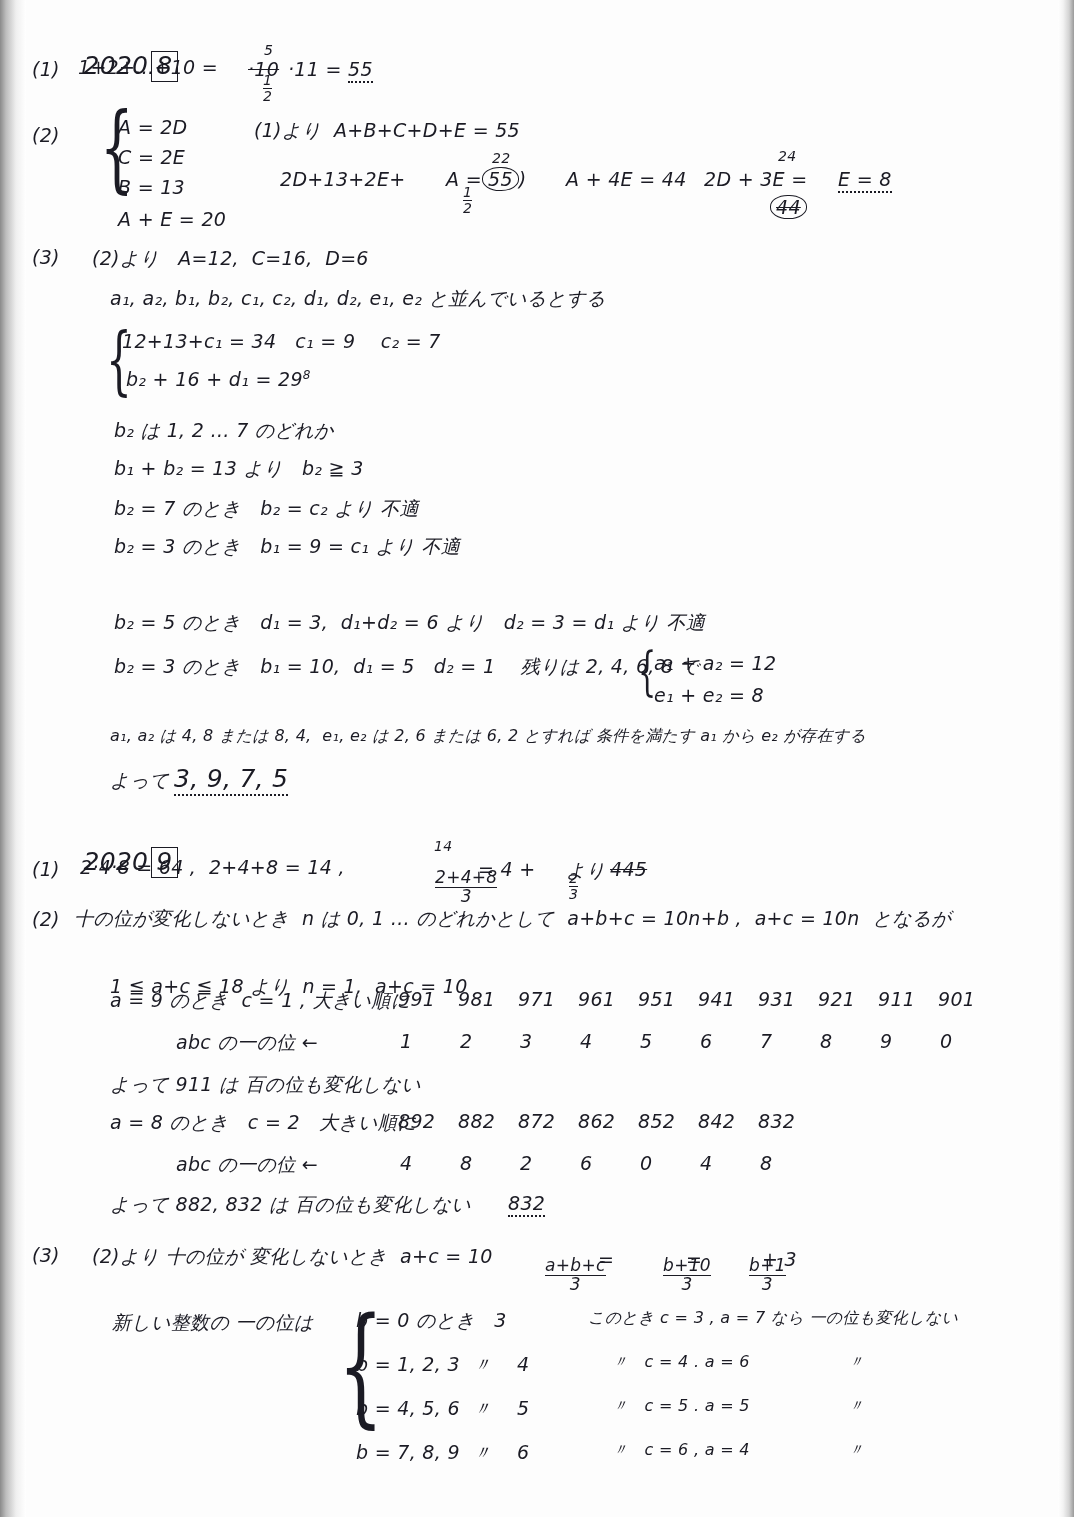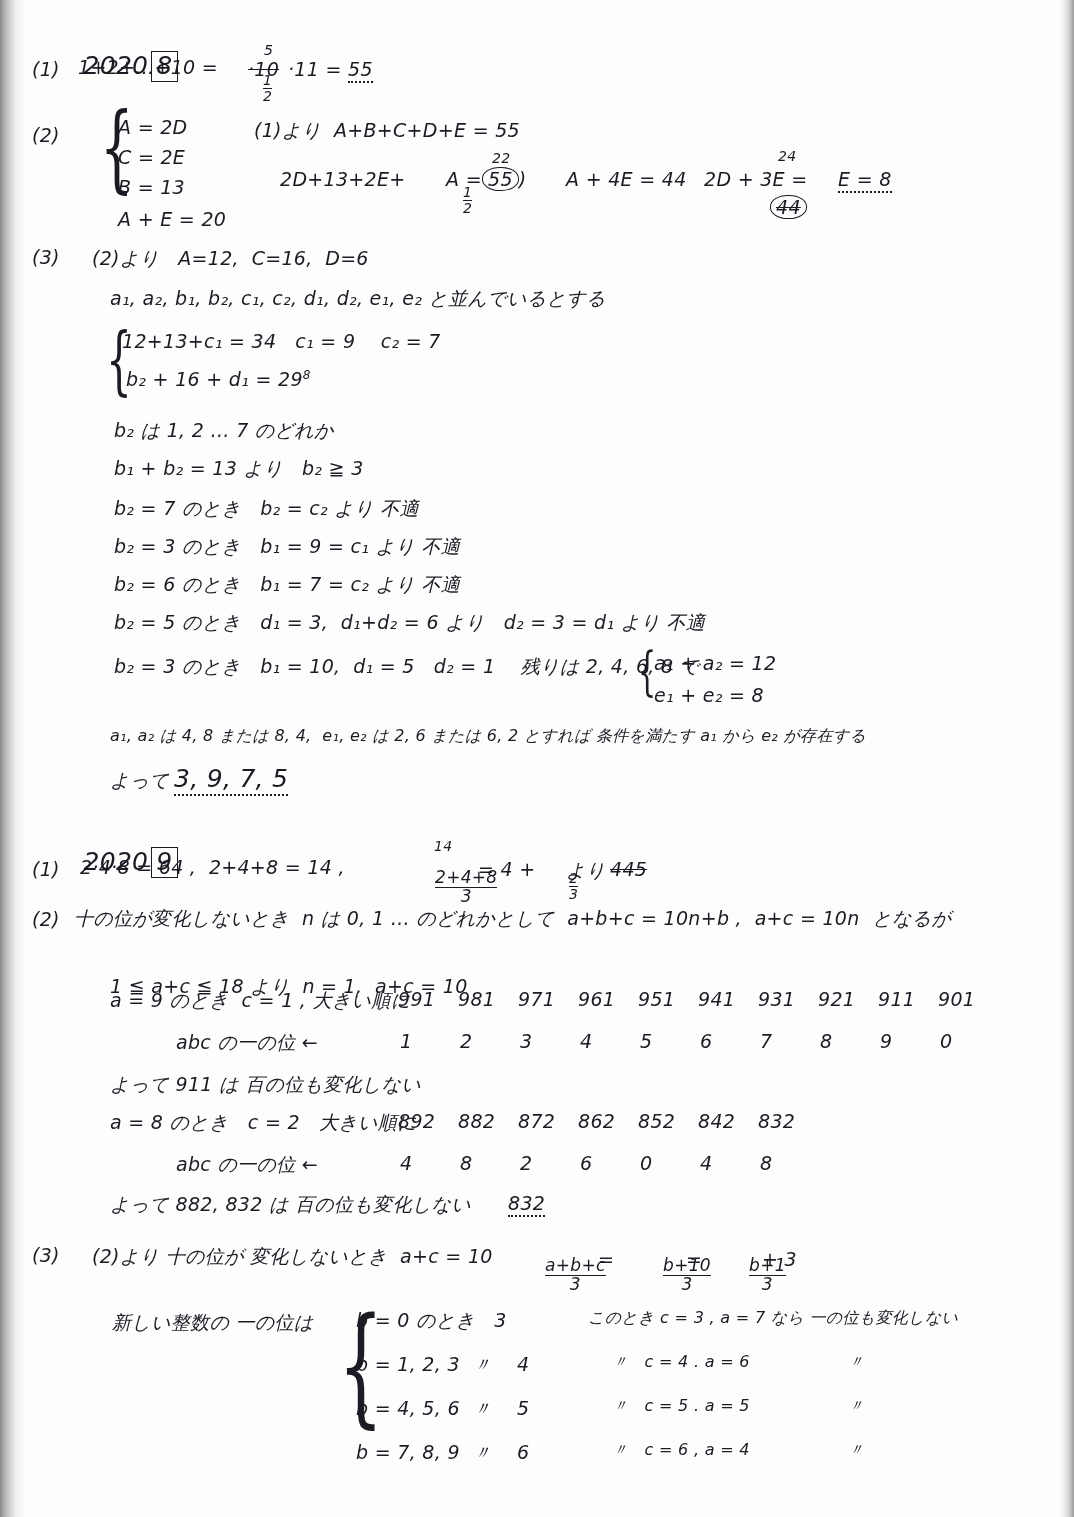--- a/index.html
+++ b/index.html
@@ -146,21 +146,20 @@
     <div class="ln hand" style="left:84px; top:286px;">a₁, a₂, b₁, b₂, c₁, c₂, d₁, d₂, e₁, e₂ と並んでいるとする</div>
 
     <div class="brace mid" style="left:80px; top:330px;">{</div>
     <div class="ln hand" style="left:96px; top:330px;">12+13+c₁ = 34   c₁ = 9    c₂ = 7</div>
     <div class="ln hand" style="left:100px; top:368px;"><span>b₂ + 16 + d₁ = 29</span><span class="sup">8</span></div>
 
     <div class="ln hand" style="left:88px; top:418px;">b₂ は 1, 2 … 7 のどれか</div>
     <div class="ln hand" style="left:88px; top:456px;">b₁ + b₂ = 13 より   b₂ ≧ 3</div>
     <div class="ln hand" style="left:88px; top:496px;">b₂ = 7 のとき   b₂ = c₂ より 不適</div>
     <div class="ln hand" style="left:88px; top:534px;">b₂ = 3 のとき   b₁ = 9 = c₁ より 不適</div>
-    <div class="ln hand" style="left:88px; top:572px;">b₂ = 6 のとき   b₁ = 7 = c₂ より 不適</div>
     <div class="ln hand" style="left:88px; top:610px;">b₂ = 5 のとき   d₁ = 3,  d₁+d₂ = 6 より   d₂ = 3 = d₁ より 不適</div>
     <div class="ln hand" style="left:88px; top:654px;">b₂ = 3 のとき   b₁ = 10,  d₁ = 5   d₂ = 1    残りは 2, 4, 6, 8 で</div>
 
     <div class="brace short" style="left:612px; top:650px;">{</div>
     <div class="ln hand" style="left:628px; top:652px;">a₁ + a₂ = 12</div>
     <div class="ln hand" style="left:628px; top:684px;text-align:right;">e₁ + e₂ = 8</div>
 
     <div class="ln hand sm" style="left:84px; top:726px;">a₁, a₂ は 4, 8 または 8, 4,  e₁, e₂ は 2, 6 または 6, 2 とすれば 条件を満たす a₁ から e₂ が存在する</div>
     <div class="ln hand" style="left:84px; top:768px;">よって</div>
     <div class="ln hand lg" style="left:148px; top:764px;"><span class="uwave">3, 9, 7, 5</span></div>

